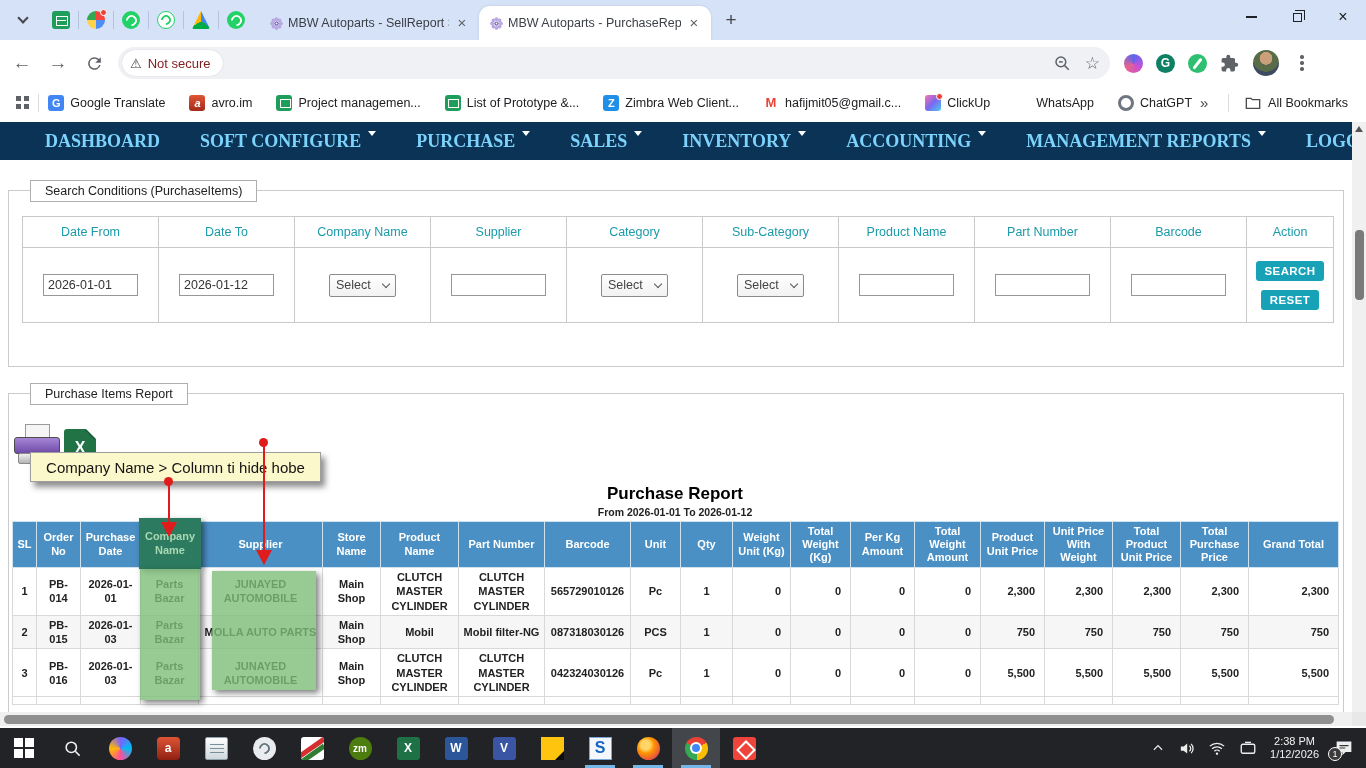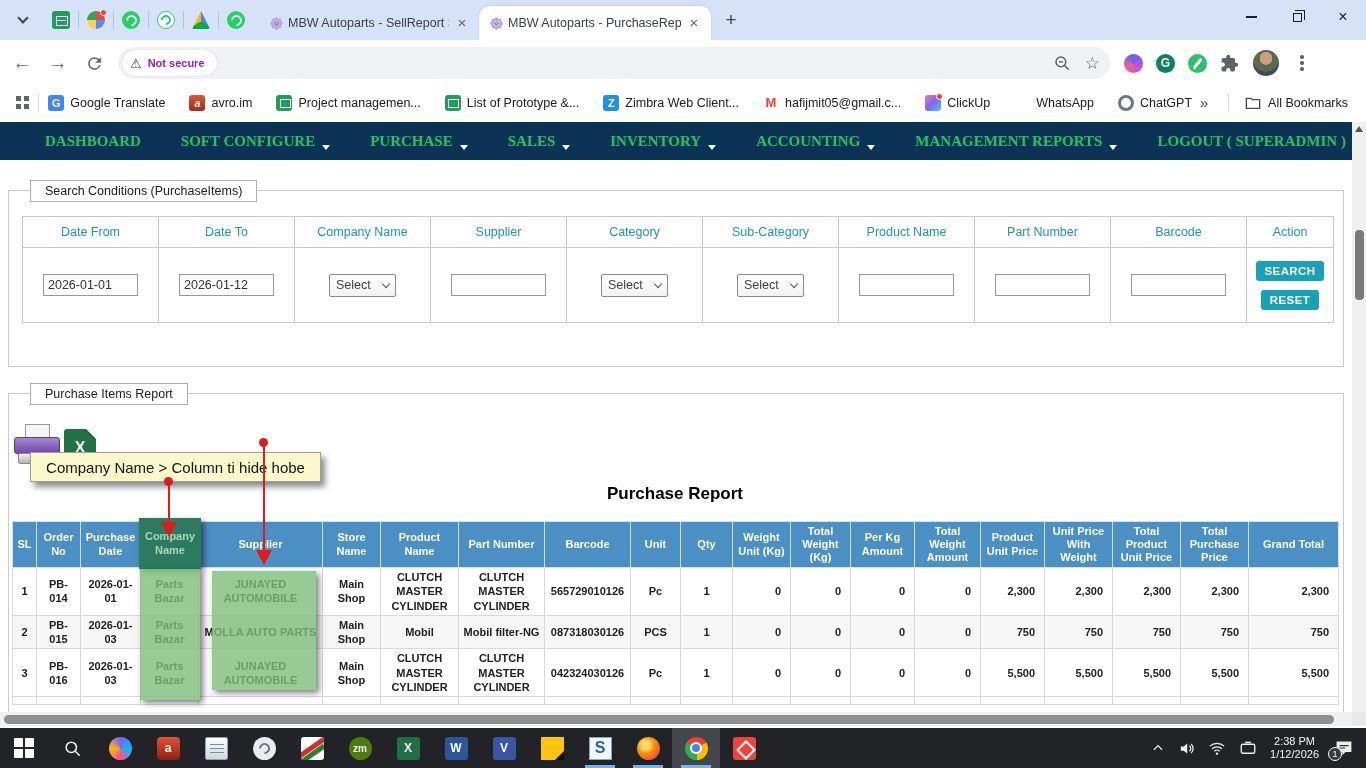--- a/index.html
+++ b/index.html
@@ -41,21 +41,21 @@
   .ic-restore::before{content:"";position:absolute;left:1.6px;top:-3.6px;width:9px;height:9px;border:1.3px solid #202124;border-bottom:none;border-left:none;}
   .ic-close{font-size:16px;line-height:1;}
 
   
   .toolbar{position:absolute;left:0;top:40px;width:1366px;height:46px;background:#fff;display:flex;align-items:center;}
   .navbtn{width:28px;height:28px;margin-left:8px;display:flex;align-items:center;justify-content:center;
           font-size:19px;color:#5f6368;}
   .omnibox{margin-left:10px;width:992px;height:32px;background:#eff1f5;border-radius:16px;display:flex;align-items:center;padding:0 10px 0 4px;}
   .secchip{height:26px;background:#fff;border-radius:13px;display:flex;align-items:center;padding:0 12px 0 8px;box-shadow:0 0 1px rgba(0,0,0,.25);}
   .warn-tri{font-size:13px;color:#3c4043;margin-right:6px;}
-  .sectext{font-size:11px;font-weight:700;color:#a21caf;white-space:nowrap;}
+  .sectext{font-size:13px;font-weight:400;color:#7f1d1d;white-space:nowrap;}
   .urltext{font-size:13.5px;color:#202124;margin-left:12px;white-space:nowrap;overflow:hidden;}
   .obx-right{margin-left:auto;display:flex;align-items:center;gap:14px;}
   .star{font-size:17px;color:#5f6368;}
   .extrow{display:flex;align-items:center;gap:13px;margin-left:14px;}
   .extic{width:19px;height:19px;border-radius:50%;position:relative;display:inline-flex;align-items:center;justify-content:center;}
   .ext-circle-icon{background:conic-gradient(#5b67f1,#c94fd4,#e8638c,#5b67f1);}
   .grammarly-icon{background:#0e8165;color:#fff;font-size:12px;font-weight:700;}
   .leaf-icon{background:#2fbf71;}
   .leaf-icon::before{content:"";position:absolute;left:8px;top:3px;width:2.5px;height:13px;background:#fff;transform:rotate(38deg);border-radius:2px;}
   .avatar{width:26px;height:26px;border-radius:50%;margin-left:14px;
@@ -81,22 +81,22 @@
   .ic-gmail{background:#fff;color:#ea4335;font-size:13px;}
   .ic-clickup{background:linear-gradient(135deg,#fd71af,#7b68ee,#49ccf9);}
   .ic-chatgpt{background:#fff;border:3.5px solid #6e7681;border-radius:50%;}
   .bm-more{margin-left:auto;font-size:15px;color:#44474c;padding:0 8px;}
   .allbm{display:flex;align-items:center;gap:7px;margin:0 18px 0 6px;}
   .allbm .bmlabel{font-size:12.5px;}
 
   
   .mainnav{position:absolute;left:0;top:122px;width:1366px;height:38px;background:#0a3355;
            display:flex;align-items:center;gap:40px;padding-left:45px;}
-  .nav-item{display:flex;align-items:flex-end;color:#22c55e;font-family:"Liberation Serif",serif;
-            font-weight:700;font-size:15px;white-space:nowrap;}
+  .nav-item{display:flex;align-items:flex-start;color:#7dd3fc;font-family:"Liberation Serif",serif;
+            font-weight:700;font-size:18px;white-space:nowrap;}
   .nav-caret{width:0;height:0;border-left:4.5px solid transparent;border-right:4.5px solid transparent;
              border-top:5px solid #fff;margin-left:7px;}
 
   
   .fieldset{position:absolute;border:1px solid #cbcbcb;background:#fff;}
   .fs-search{left:8px;top:190px;width:1336px;height:177px;}
   .fs-report{left:8px;top:393px;width:1336px;height:332px;}
   .legendbox{position:absolute;background:#fff;border:1px solid #aeaeae;font-size:12.5px;color:#222;
              padding:3px 14px;z-index:6;white-space:nowrap;}
   .lg-search{left:30px;top:180px;}
@@ -501,20 +501,21 @@
 
   <div class="annbox ann2">Company Name &gt; Column ti hide hobe</div>
   <span class="ann-dot" style="left:164px;top:477px;"></span>
   <span class="ann-line" style="left:168px;top:481px;height:42px;"></span>
   <span class="ann-head" style="left:161px;top:522px;"></span>
   <span class="ann-dot" style="left:259px;top:438px;"></span>
   <span class="ann-line" style="left:263px;top:443px;height:108px;"></span>
   <span class="ann-head" style="left:256px;top:550px;"></span>
 
   <div class="rpt-title">Purchase Report</div>
+  <div class="rpt-sub">From 2026-01-01 To 2026-01-12</div>
   <table class="rpttbl">
     <colgroup>
         <col style="width:24px">
         <col style="width:44px">
         <col style="width:60px">
         <col style="width:58px">
         <col style="width:124px">
         <col style="width:58px">
         <col style="width:78px">
         <col style="width:86px">

